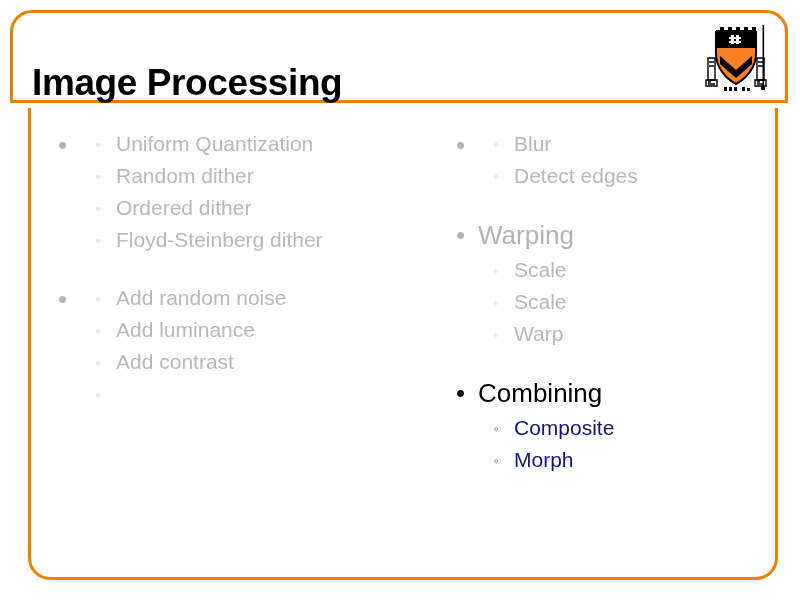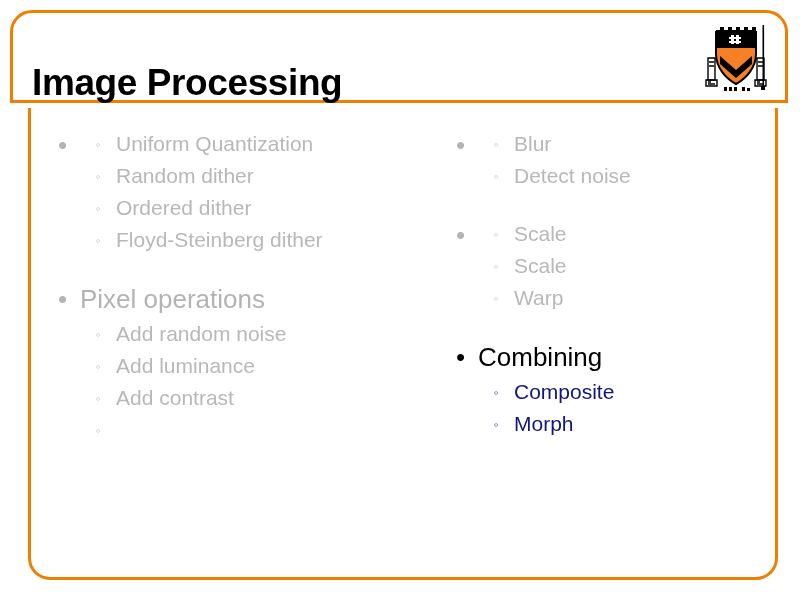--- a/index.html
+++ b/index.html
@@ -195,41 +195,41 @@
           <li class="item1"><span class="b1">•</span><ul class="lvl2">
               <li class="item2"><span class="b2">◦</span><span>Uniform Quantization</span></li>
               <li class="item2"><span class="b2">◦</span><span>Random dither</span></li>
               <li class="item2"><span class="b2">◦</span><span>Ordered dither</span></li>
               <li class="item2"><span class="b2">◦</span><span>Floyd-Steinberg dither</span></li>
             </ul></li>
         </ul>
       </div>
       <div class="group">
         <ul class="lvl1">
-          <li class="item1"><span class="b1">•</span><span>Pixel operations</span><ul class="lvl2">
+          <li class="item1"><span class="b1">•</span><ul class="lvl2">
               <li class="item2"><span class="b2">◦</span><span>Add random noise</span></li>
               <li class="item2"><span class="b2">◦</span><span>Add luminance</span></li>
               <li class="item2"><span class="b2">◦</span><span>Add contrast</span></li>
               <li class="item2"><span class="b2">◦</span></li>
             </ul></li>
         </ul>
       </div>
     </div>
   <div class="col col-right">
       <div class="group">
         <ul class="lvl1">
           <li class="item1"><span class="b1">•</span><ul class="lvl2">
               <li class="item2"><span class="b2">◦</span><span>Blur</span></li>
-              <li class="item2"><span class="b2">◦</span><span>Detect noise</span></li>
-            </ul></li>
-        </ul>
-      </div>
-      <div class="group">
-        <ul class="lvl1">
-          <li class="item1"><span class="b1">•</span><ul class="lvl2">
+              <li class="item2"><span class="b2">◦</span><span>Detect edges</span></li>
+            </ul></li>
+        </ul>
+      </div>
+      <div class="group">
+        <ul class="lvl1">
+          <li class="item1"><span class="b1">•</span><span>Warping</span><ul class="lvl2">
               <li class="item2"><span class="b2">◦</span><span>Scale</span></li>
               <li class="item2"><span class="b2">◦</span><span>Scale</span></li>
               <li class="item2"><span class="b2">◦</span><span>Warp</span></li>
             </ul></li>
         </ul>
       </div>
       <div class="group">
         <ul class="lvl1">
           <li class="item1 active"><span class="b1">•</span><span>Combining</span><ul class="lvl2">
               <li class="item2 active"><span class="b2">◦</span><span>Composite</span></li>

